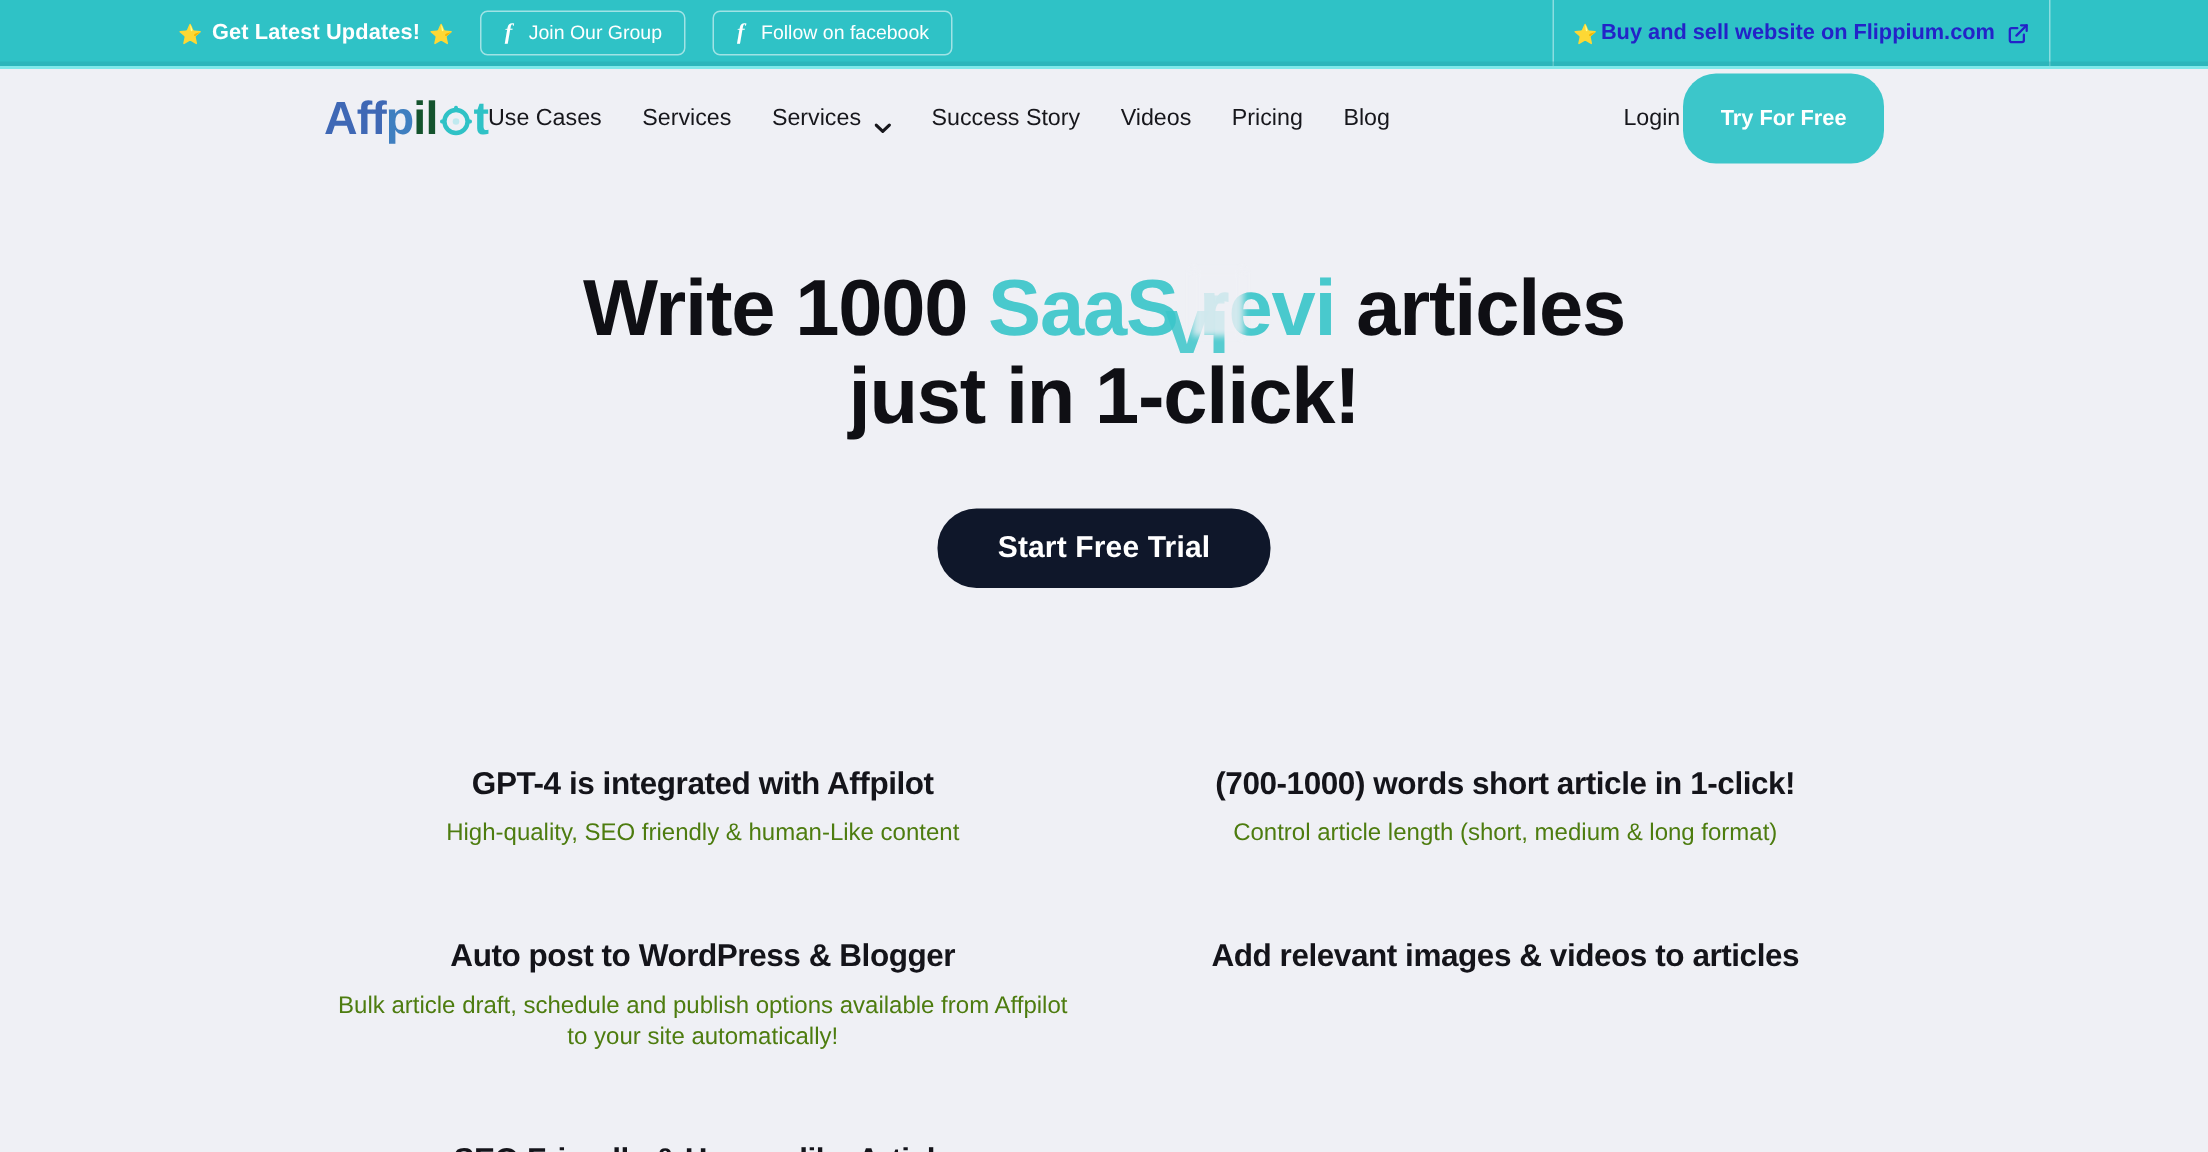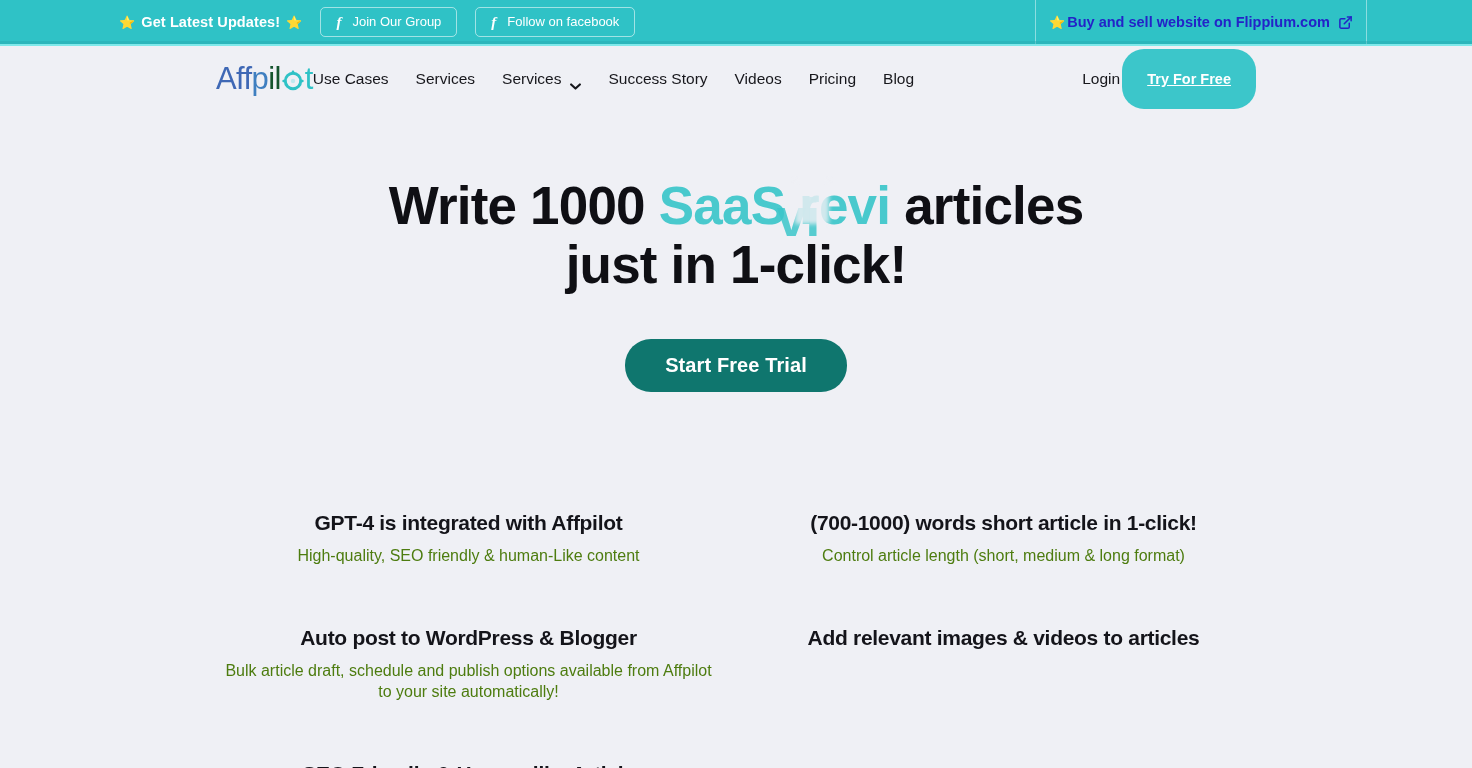--- a/index.html
+++ b/index.html
@@ -112,21 +112,21 @@
   }
   .nav-inner {
     width: 1040px;
     margin: 0 auto;
     display: flex;
     align-items: center;
     position: relative;
   }
   .logo {
     font-size: 31px;
-    font-weight: 400;
+    font-weight: 700;
     letter-spacing: -.6px;
     display: flex;
     align-items: center;
     cursor: pointer;
     user-select: none;
   }
   .logo .g1 { color: #3f68b5; }
   .logo .g2 { color: #3f7fc0; }
   .logo .g3 { color: #14532d; }
   .logo .g5 { color: #2fc2c6; }
@@ -178,21 +178,20 @@
     background: #3cc6ca;
     color: #ffffff;
     border: none;
     border-radius: 22px;
     padding: 22px 25px;
     font-size: 14.5px;
     font-weight: 700;
     cursor: pointer;
     font-family: inherit;
     white-space: nowrap;
-    text-decoration: underline;
   }
 
   
   .hero { text-align: center; padding-top: 64px; }
   .hero h1 {
     font-size: 53px;
     font-weight: 700;
     letter-spacing: -.8px;
     line-height: 1.12;
     color: #0f0f14;
@@ -222,21 +221,21 @@
     top: 4px;
     width: 34px;
     height: 44px;
     background: #eff0f5;
     opacity: .82;
     filter: blur(2px);
   }
   .hero-line2 { display: block; }
   .cta-wrap { margin-top: 44px; }
   .cta-btn {
-    background: #0f766e;
+    background: #0f172a;
     color: #ffffff;
     border: none;
     border-radius: 26px;
     padding: 15px 40px;
     font-size: 20px;
     font-weight: 700;
     cursor: pointer;
     font-family: inherit;
     letter-spacing: .1px;
   }

